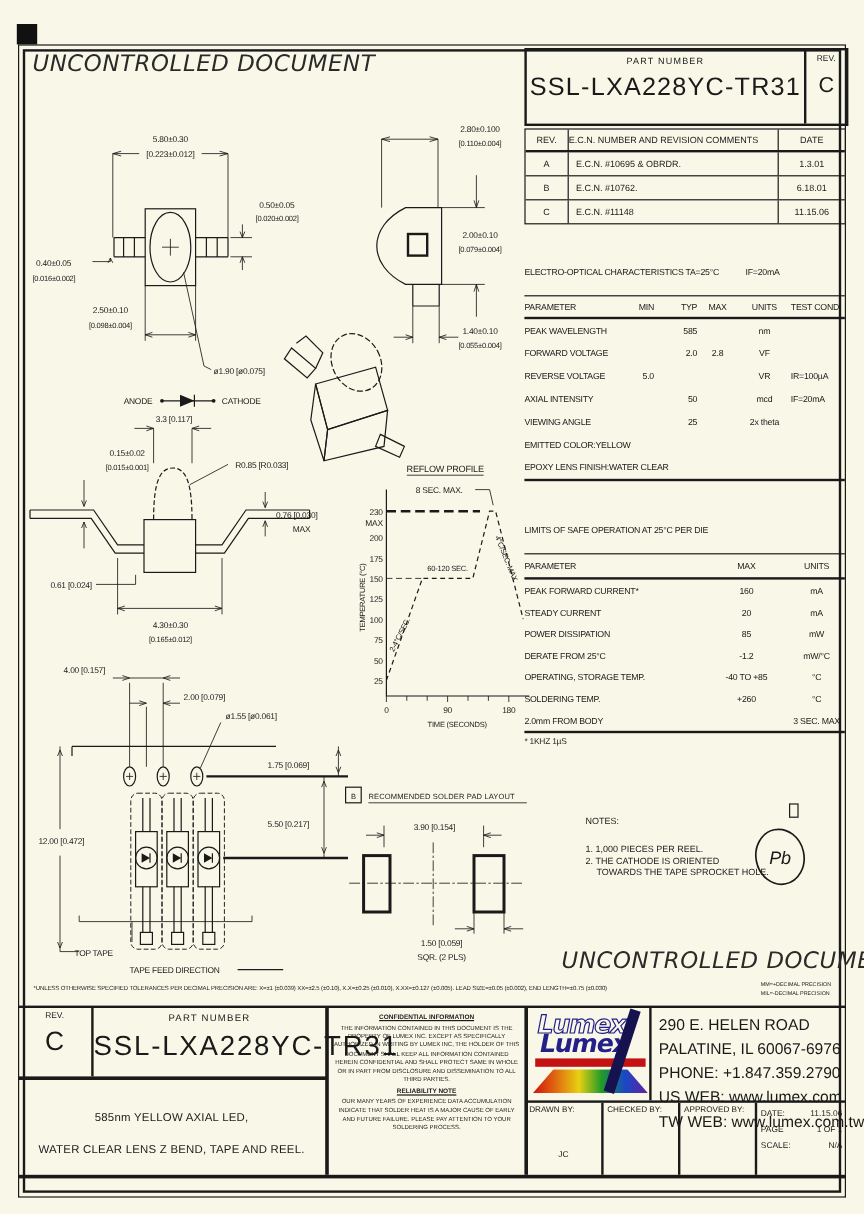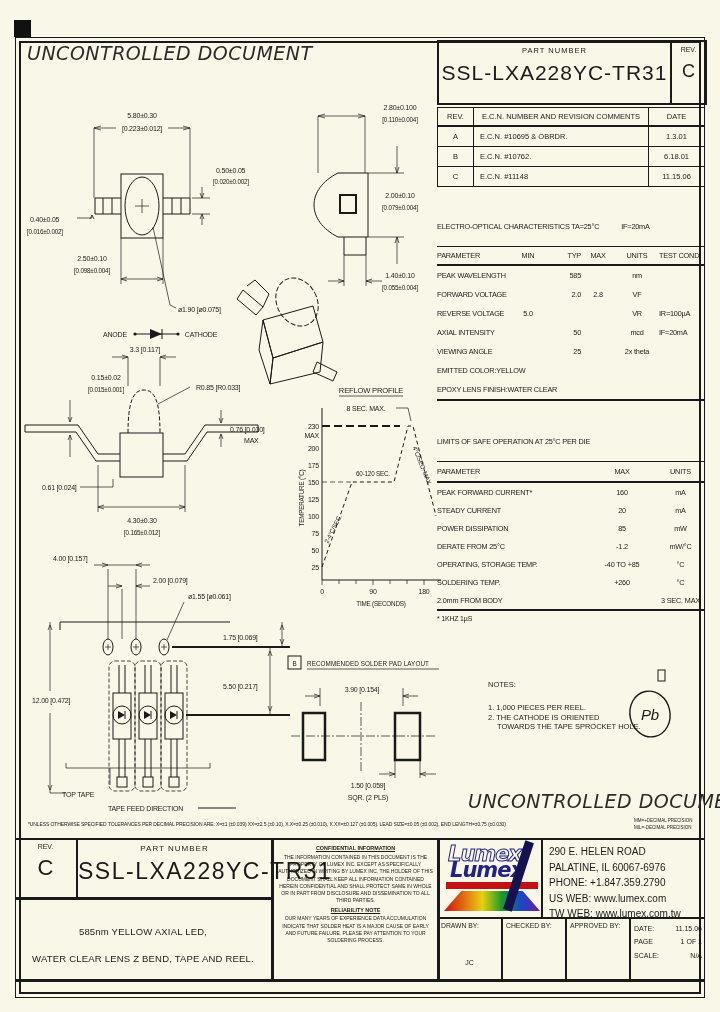--- a/index.html
+++ b/index.html
@@ -27,21 +27,21 @@
   .c-er{width:35px;text-align:center;border-right:1.5px solid #1a1a1a;align-self:stretch;display:flex;align-items:center;justify-content:center}
   .c-ec{flex:1;padding-left:6px}
   .c-ed{width:55px;text-align:center;border-left:1.5px solid #1a1a1a;align-self:stretch;display:flex;align-items:center;justify-content:center}
   
   .tb{left:437px;width:267px;font-size:7.3px;letter-spacing:-.2px}
   .tbtitle{display:flex;height:16px;padding-bottom:8px;border-bottom:1.3px solid #1a1a1a}
   .tbtitle .drv{margin-left:22px}
   .row{display:flex;align-items:center}
   .eoh{height:17px;border-bottom:2.5px solid #1a1a1a}
   .eor{height:19px}
-  .w-p{width:74px}.w-min{width:34px;text-align:center}.w-typ{width:36px;text-align:right}
+  .w-p{width:74px}.w-min{width:34px;text-align:right}.w-typ{width:36px;text-align:right}
   .w-max{width:34px;text-align:center}.w-u{width:44px;text-align:center}.w-c{width:45px}
   .eoex{height:19px}
   .eoex .v{margin-left:0}
   .tbend{border-bottom:2.5px solid #1a1a1a}
   .lmh{height:19px;border-bottom:2.5px solid #1a1a1a}
   .lmr{height:18px}
   .w-lp{width:150px}.w-lmax{width:70px;text-align:center}.w-lu{width:47px;text-align:center}
   .fnote{font-size:7px;margin-top:4px}
   
   .notes{left:488px;top:680px;width:160px;font-size:7.5px;line-height:1.25}
@@ -54,21 +54,21 @@
   .tblock{left:15px;top:838px;width:690px;height:139px;border-top:2px solid #1a1a1a;border-bottom:3px solid #1a1a1a}
   .tb-line{position:absolute;background:#1a1a1a}
   .cell{position:absolute;box-sizing:border-box}
   .bl-rev-l{font-size:7px;text-align:center;padding-top:3px}
   .bl-rev-v{font-size:22px;text-align:center;margin-top:5px}
   .bl-pn-l{font-size:8px;text-align:center;padding-top:4px;letter-spacing:1px}
   .bl-pn-v{font-size:23px;text-align:center;margin-top:5px;letter-spacing:1.5px;white-space:nowrap}
   .desc{font-size:9.5px;text-align:center;letter-spacing:.2px}
   .conf{font-size:5px;text-align:center;line-height:1.45;padding:3px 4px}
   .conf .ct{font-size:5.4px;font-weight:bold;text-decoration:underline;margin:2px 0 1px}
-  .addr{font-size:10px;line-height:1.55;padding:4px 0 0 6px;white-space:nowrap}
+  .addr{font-size:13px;line-height:1.55;padding:4px 0 0 6px;white-space:nowrap}
   .byl{font-size:6.8px;padding:3px 0 0 3px}
   .byv{font-size:7px;text-align:center;margin-top:30px}
   .dps{font-size:7px;padding:3px 3px 0 3px;line-height:1.9}
   .dps .r{display:flex;justify-content:space-between}
   
   .logo{overflow:hidden}
   .lword{font-weight:bold;font-style:italic;font-size:21px;color:#232089;letter-spacing:-1px;
          font-family:"DejaVu Sans",sans-serif;line-height:1}
   .lw1{position:absolute;left:8px;top:4px;-webkit-text-stroke:1px #232089;color:#f9f8e8}
   .lw2{position:absolute;left:10px;top:20px}
@@ -102,21 +102,21 @@
   </div>
   <div class="revcol">
     <div class="revlabel">REV.</div>
     <div class="revval">C</div>
   </div>
 </div>
 
 <div class="abs ecn">
   <div class="ecnrow ecnhead">
     <span class="c-er">REV.</span>
-    <span class="c-ec" style="text-align:center;padding-left:0">E.C.N. NUMBER AND REVISION COMMENTS</span>
+    <span class="c-ec" style="text-align:left;padding-left:0">E.C.N. NUMBER AND REVISION COMMENTS</span>
     <span class="c-ed">DATE</span>
   </div>
   <div class="ecnrow">
     <span class="c-er">A</span>
     <span class="c-ec">E.C.N. #10695 &amp; OBRDR.</span>
     <span class="c-ed">1.3.01</span>
   </div>
   <div class="ecnrow">
     <span class="c-er">B</span>
     <span class="c-ec">E.C.N. #10762.</span>

